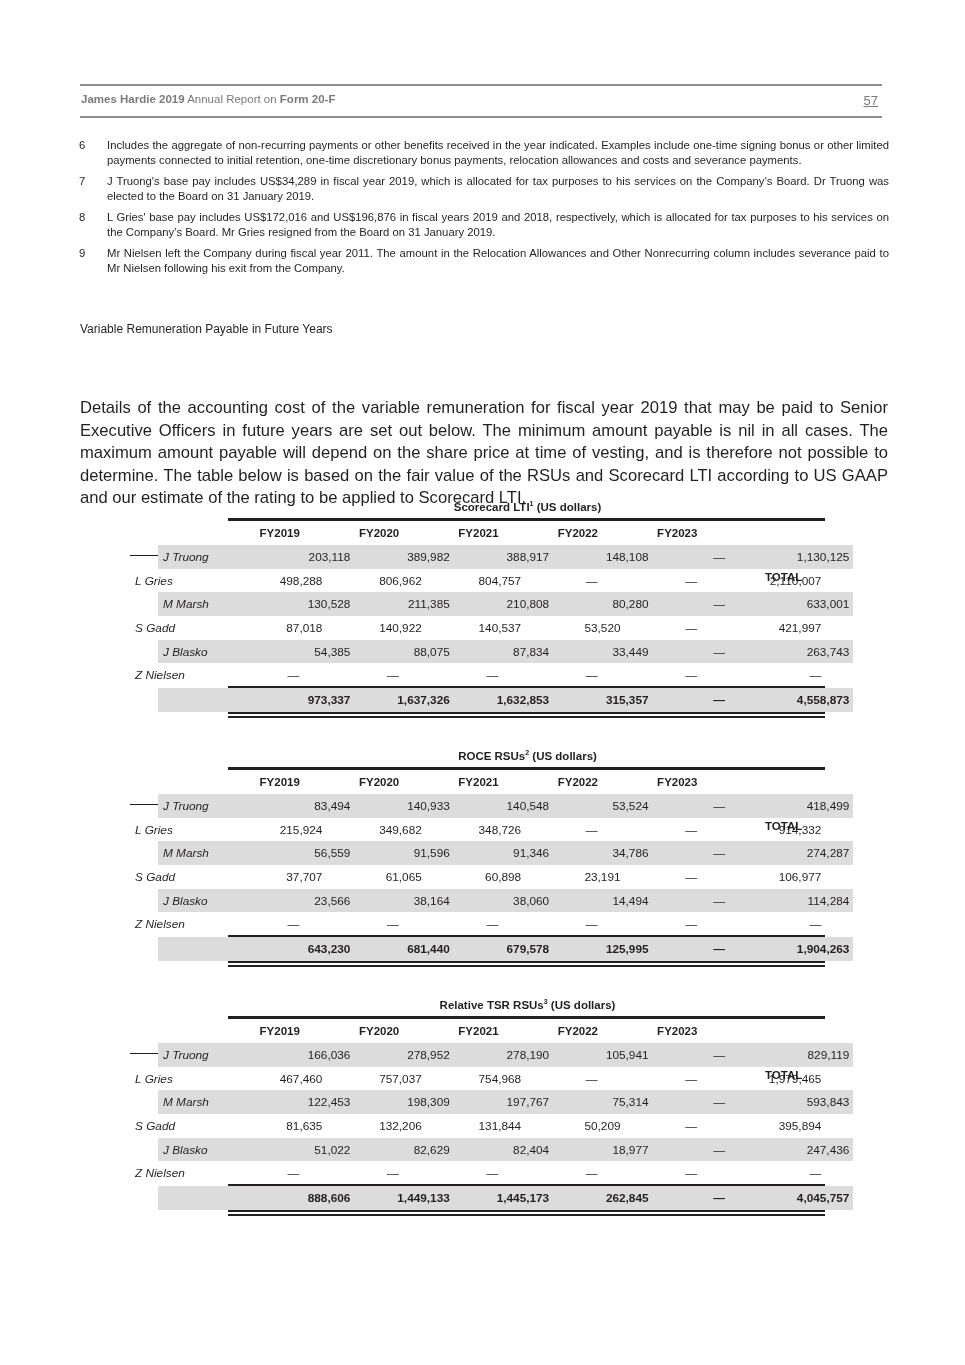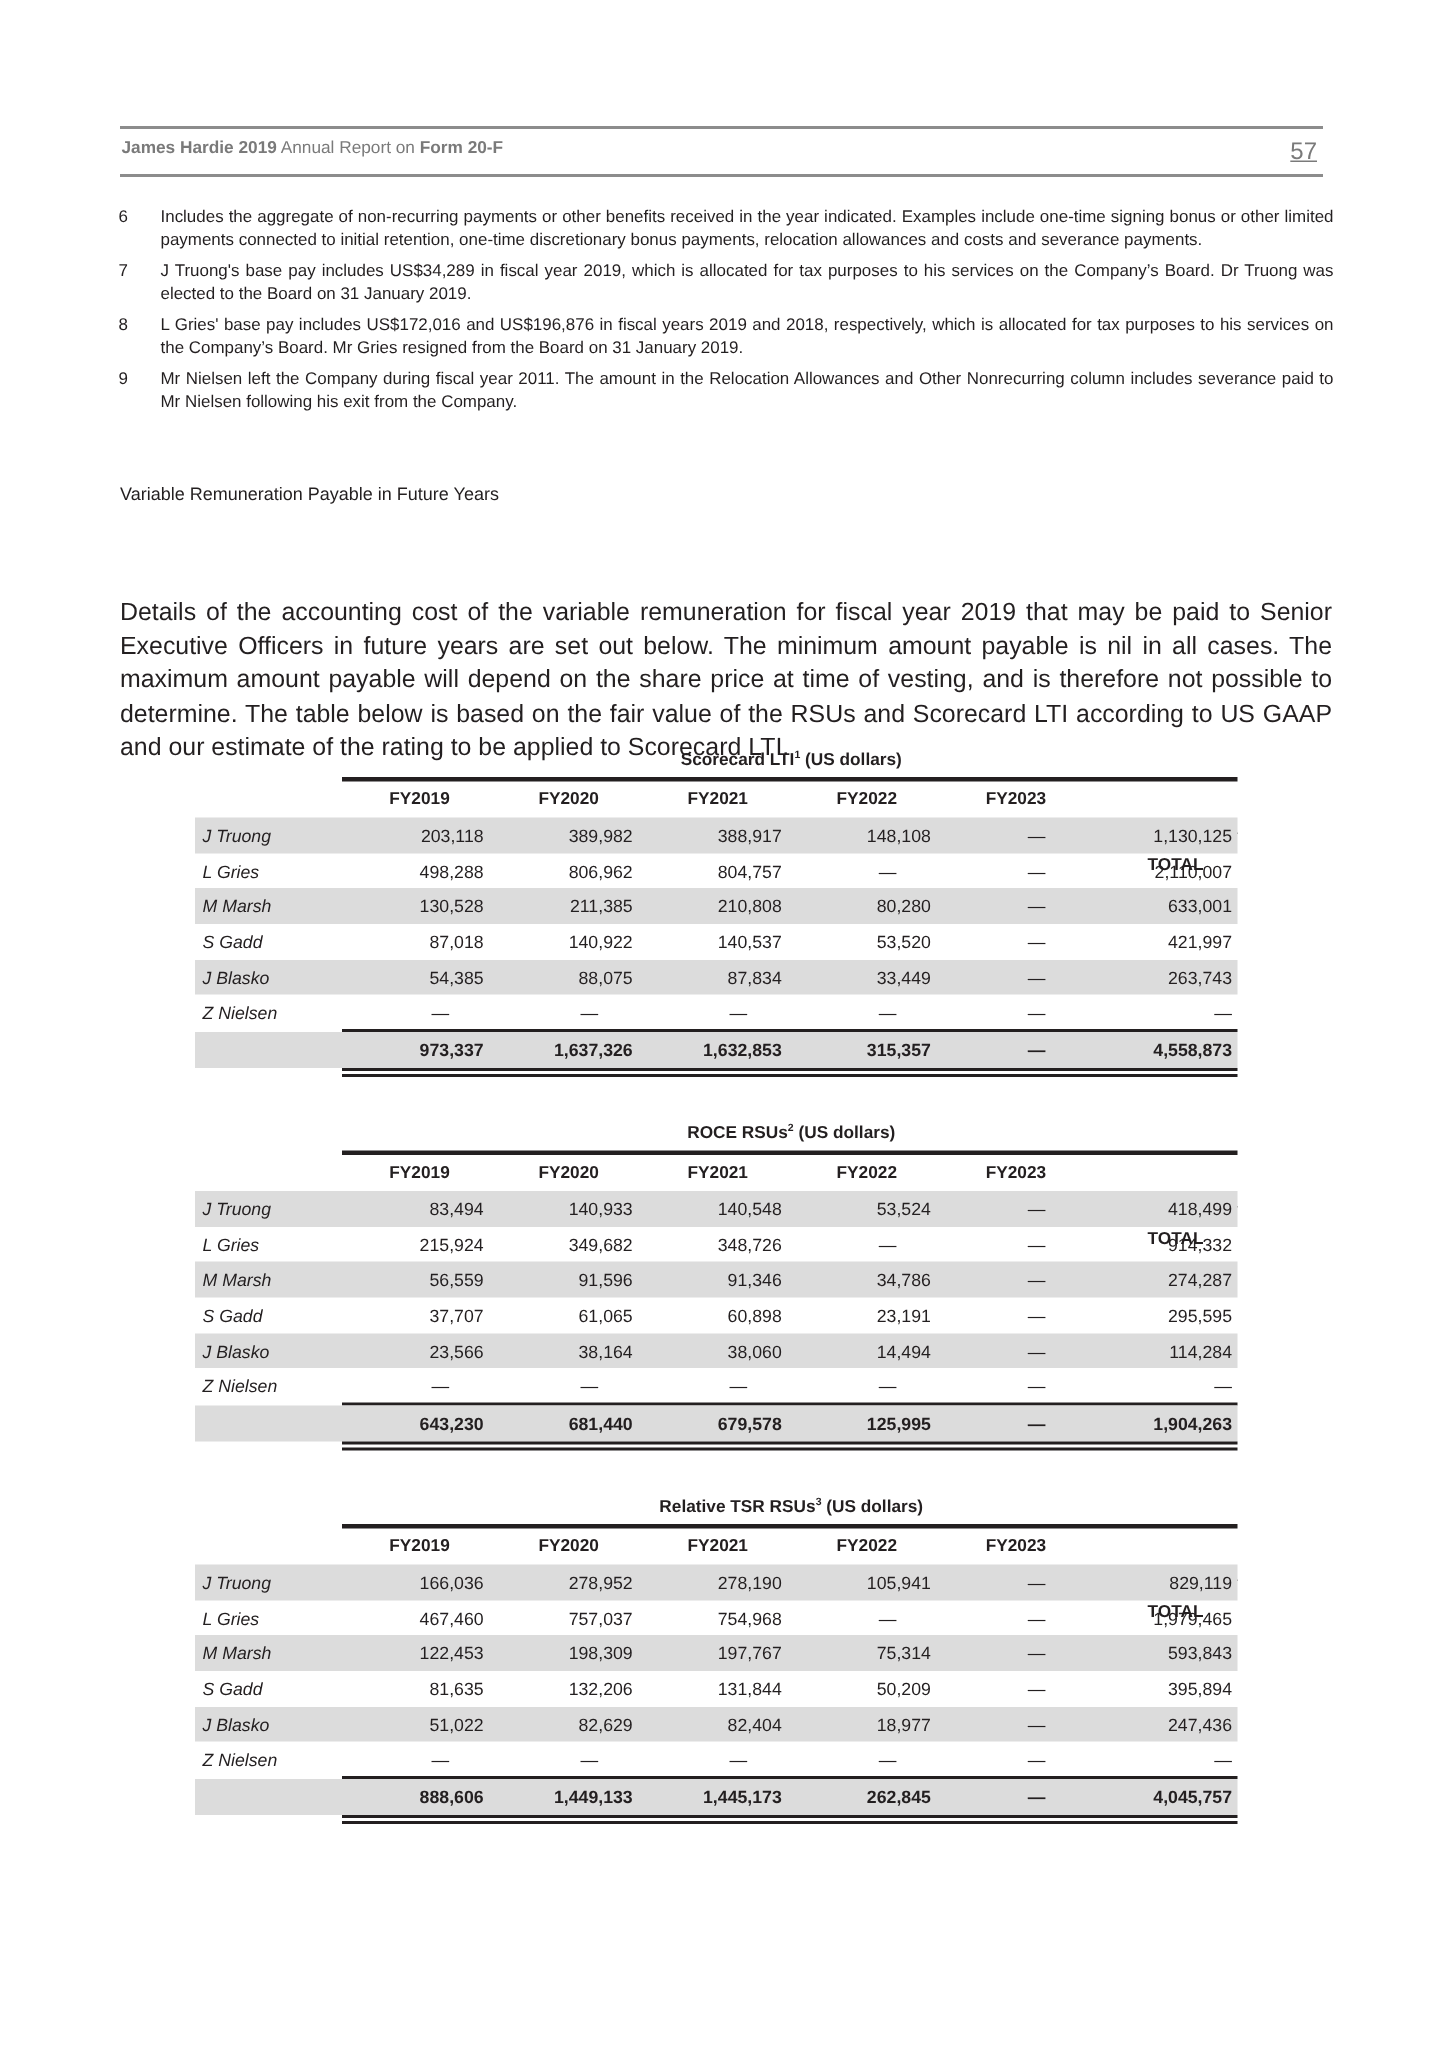--- a/index.html
+++ b/index.html
@@ -5,37 +5,37 @@
   html, body { margin: 0; padding: 0; background: #ffffff; }
   body {
     width: 965px; height: 1365px; position: relative; overflow: hidden;
     font-family: "Liberation Sans", sans-serif; color: #231f20;
   }
   .header-rule { position: absolute; left: 80px; width: 802px; height: 2px; background: #8c8c8c; }
   .header-rule.top { top: 84px; }
   .header-rule.bottom { top: 116px; }
   .header-text { position: absolute; top: 93px; left: 81px; font-size: 11.5px; color: #7a7a7a; }
   .header-text b { font-weight: bold; }
-  .page-num { position: absolute; top: 93px; right: 87px; font-size: 16px; color: #7a7a7a; text-decoration: underline; }
+  .page-num { position: absolute; top: 93px; right: 87px; font-size: 13px; color: #7a7a7a; text-decoration: underline; }
 
   .notes { position: absolute; top: 138px; left: 79px; width: 810px; }
   .note { display: flex; font-size: 11.3px; line-height: 15px; margin-bottom: 6px; }
   .note-num { width: 28px; flex: none; }
   .note-text { flex: 1; text-align: justify; }
 
   .section-title { position: absolute; top: 322px; left: 80px; font-size: 12px; }
   .intro { position: absolute; top: 362px; left: 80px; width: 808px; font-size: 16.6px; line-height: 22.5px; text-align: justify; margin-top: 35px; }
 
   .tbl { position: absolute; left: 130px; width: 695px; }
   .tbl-title { position: absolute; left: 100px; width: 595px; top: 0; text-align: center; font-size: 11.5px; font-weight: bold; }
   .tbl-title sup { font-size: 7px; }
   .tbl-toprule { position: absolute; left: 98px; width: 597px; top: 18px; height: 3px; background: #231f20; }
   .tbl-head { position: absolute; top: 22px; left: 0; width: 695px; height: 34px; display: flex; font-size: 11.5px; font-weight: bold; border-bottom: 1px solid #231f20; box-sizing: border-box; }
   .row { position: absolute; left: 0; width: 695px; height: 23.7px; display: flex; align-items: center; font-size: 11.8px; }
-  .row.shade { background: #dcdcdc; }
+  .row.shade { background: #dcdcdc; margin-left: 28px; }
   .c-name { width: 98px; padding-left: 5px; box-sizing: border-box; font-style: italic; }
   .c-num { width: 99.4px; text-align: right; padding-right: 5px; box-sizing: border-box; }
   .c-head { width: 99.4px; text-align: center; line-height: 22px; padding-left: 4px; box-sizing: border-box; }
   .c-head.total { padding-left: 18px; margin-top: 44px; }
   .c-dash { width: 99.4px; text-align: right; padding-right: 28px; box-sizing: border-box; }
   .c-num.last { padding-right: 3px; }
   .row.total-row { font-weight: bold; }
   .total-rule-top { position: absolute; left: 98px; width: 597px; height: 2px; background: #231f20; }
   .total-rule-b1 { position: absolute; left: 98px; width: 597px; height: 2px; background: #231f20; }
   .total-rule-b2 { position: absolute; left: 98px; width: 597px; height: 2px; background: #231f20; }
@@ -189,21 +189,21 @@
         <span class="c-dash">—</span>
         <span class="c-num last">274,287</span>
       </div>
       <div class="row" style="top:116.1px">
         <span class="c-name">S Gadd</span>
         <span class="c-num">37,707</span>
         <span class="c-num">61,065</span>
         <span class="c-num">60,898</span>
         <span class="c-num">23,191</span>
         <span class="c-dash">—</span>
-        <span class="c-num last">295,595</span>
+        <span class="c-num last">106,977</span>
       </div>
       <div class="row shade" style="top:139.8px">
         <span class="c-name">J Blasko</span>
         <span class="c-num">23,566</span>
         <span class="c-num">38,164</span>
         <span class="c-num">38,060</span>
         <span class="c-num">14,494</span>
         <span class="c-dash">—</span>
         <span class="c-num last">114,284</span>
       </div>

